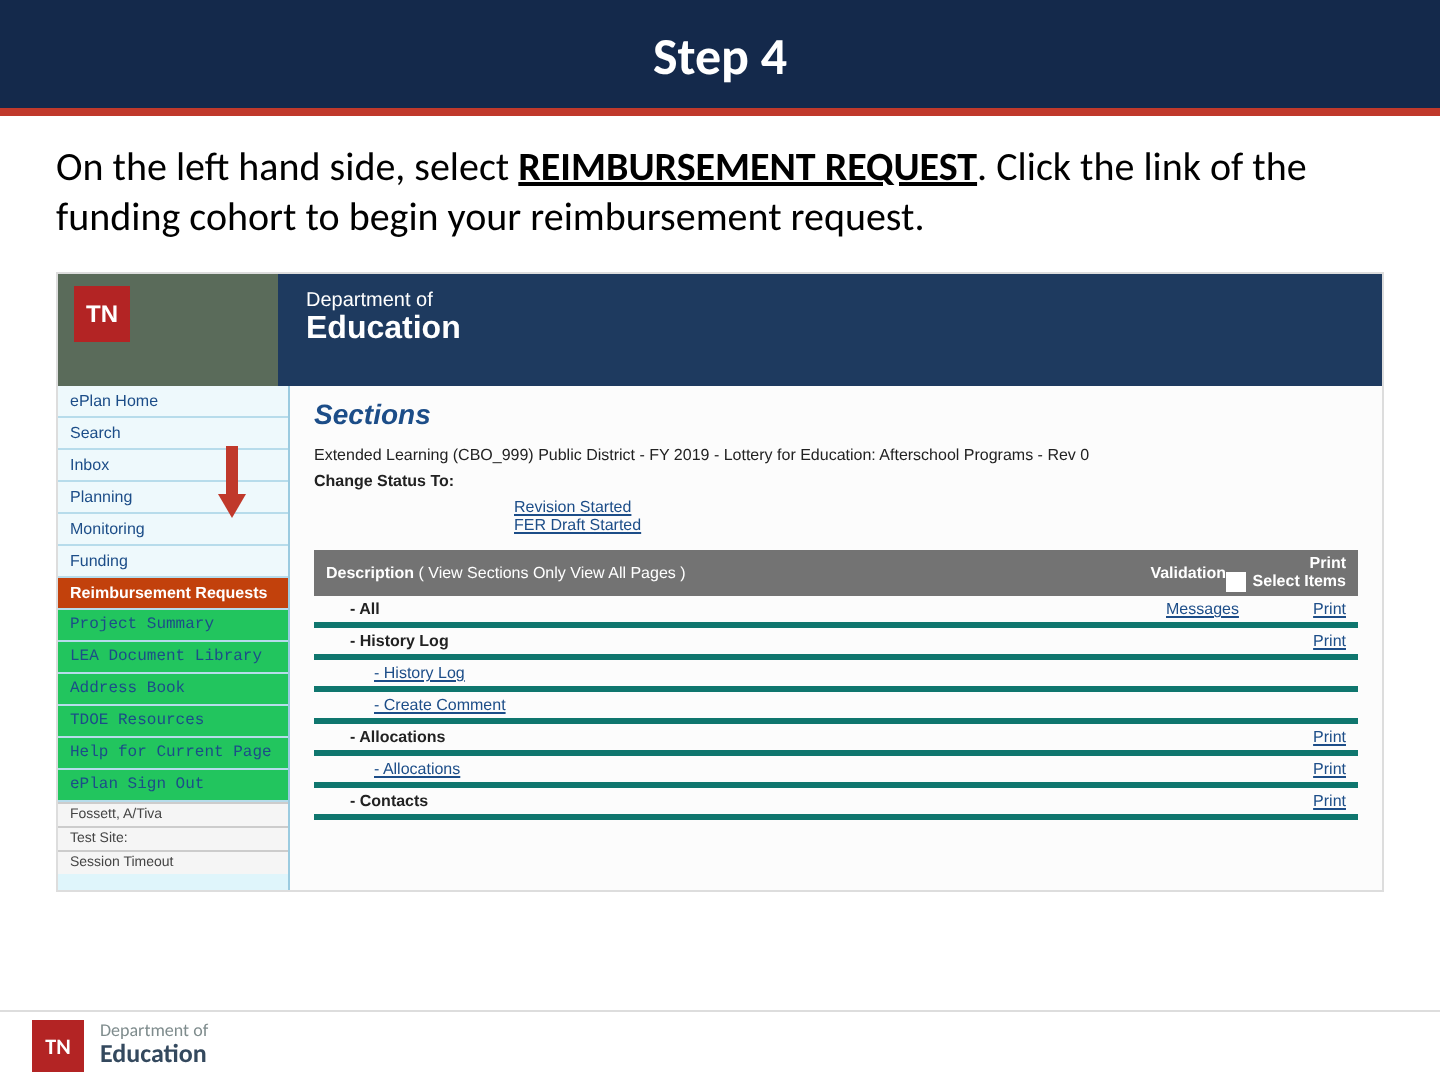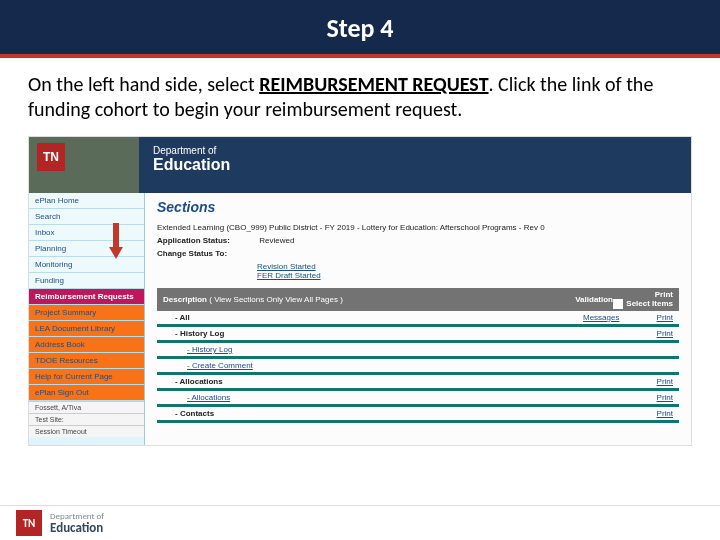--- a/index.html
+++ b/index.html
@@ -17,23 +17,23 @@
   .ss-top { display: flex; height: 56px; }
   .ss-photo { width: 110px; position: relative; background: #5a6b5a; }
   .tn-badge { position: absolute; left: 8px; top: 6px; width: 28px; height: 28px; background: #b32424; color: #fff; font-size: 12px; font-weight: 700; display: flex; align-items: center; justify-content: center; }
   .ss-branding { flex: 1; background: #1e3a5f; color: #fff; padding: 8px 14px; font-size: 10px; line-height: 1.1; }
   .ss-branding .edu { font-size: 16px; font-weight: 700; }
 
   
   .ss-body { display: flex; height: calc(100% - 56px); }
   .sidebar { width: 116px; background: #dff5fb; border-right: 1px solid #9bcbe0; font-size: 8px; }
   .sidebar .item { padding: 3px 6px; border-bottom: 1px solid #b7dceb; color: #1c4d88; cursor: pointer; white-space: nowrap; overflow: hidden; text-overflow: ellipsis; }
-  .sidebar .item.active { background: #be185d; color: #fff; font-weight: 700; }
+  .sidebar .item.active { background: #c2410c; color: #fff; font-weight: 700; }
   .sidebar .item.light { background: #eef9fc; }
-  .sidebar .item.pale { background: #f97316; }
+  .sidebar .item.pale { background: #22c55e; font-family: Liberation Mono, monospace; }
   .sidebar .footer-item { padding: 2px 6px; font-size: 7px; color: #444; border-top: 1px solid #ccc; background: #f5f5f5; }
 
   .arrow-down { position: absolute; left: 80px; top: 86px; width: 14px; height: 36px; }
   .arrow-down .shaft { width: 6px; height: 24px; background: #c0392b; margin: 0 auto; }
   .arrow-down .head { width: 0; height: 0; border-left: 7px solid transparent; border-right: 7px solid transparent; border-top: 12px solid #c0392b; }
 
   .main { flex: 1; padding: 6px 12px; font-size: 8px; color: #222; overflow: hidden; }
   .main h2 { color: #1c4d88; font-size: 14px; font-weight: 700; margin-bottom: 8px; font-style: italic; }
   .kv { margin: 4px 0; }
   .kv .k { font-weight: 700; display: inline-block; min-width: 100px; }
@@ -99,24 +99,20 @@
         <div class="item pale">ePlan Sign Out</div>
         <div class="footer-item">Fossett, A/Tiva</div>
         <div class="footer-item">Test Site:</div>
         <div class="footer-item">Session Timeout</div>
       </div>
 
     <div class="main">
       <h2>Sections</h2>
       <div class="kv">Extended Learning (CBO_999) Public District - FY 2019 - Lottery for Education: Afterschool Programs - Rev 0</div>
       <div class="kv">
-        <span class="k">Application Status:</span>
-        <span>Reviewed</span>
-      </div>
-      <div class="kv">
         <span class="k">Change Status To:</span>
       </div>
       <div class="change-links" id="change-links">
           <a href="#">Revision Started</a>
           <a href="#">FER Draft Started</a>
         </div>
 
       <div class="desc-bar">
         <span class="title">
           <span>Description</span>

